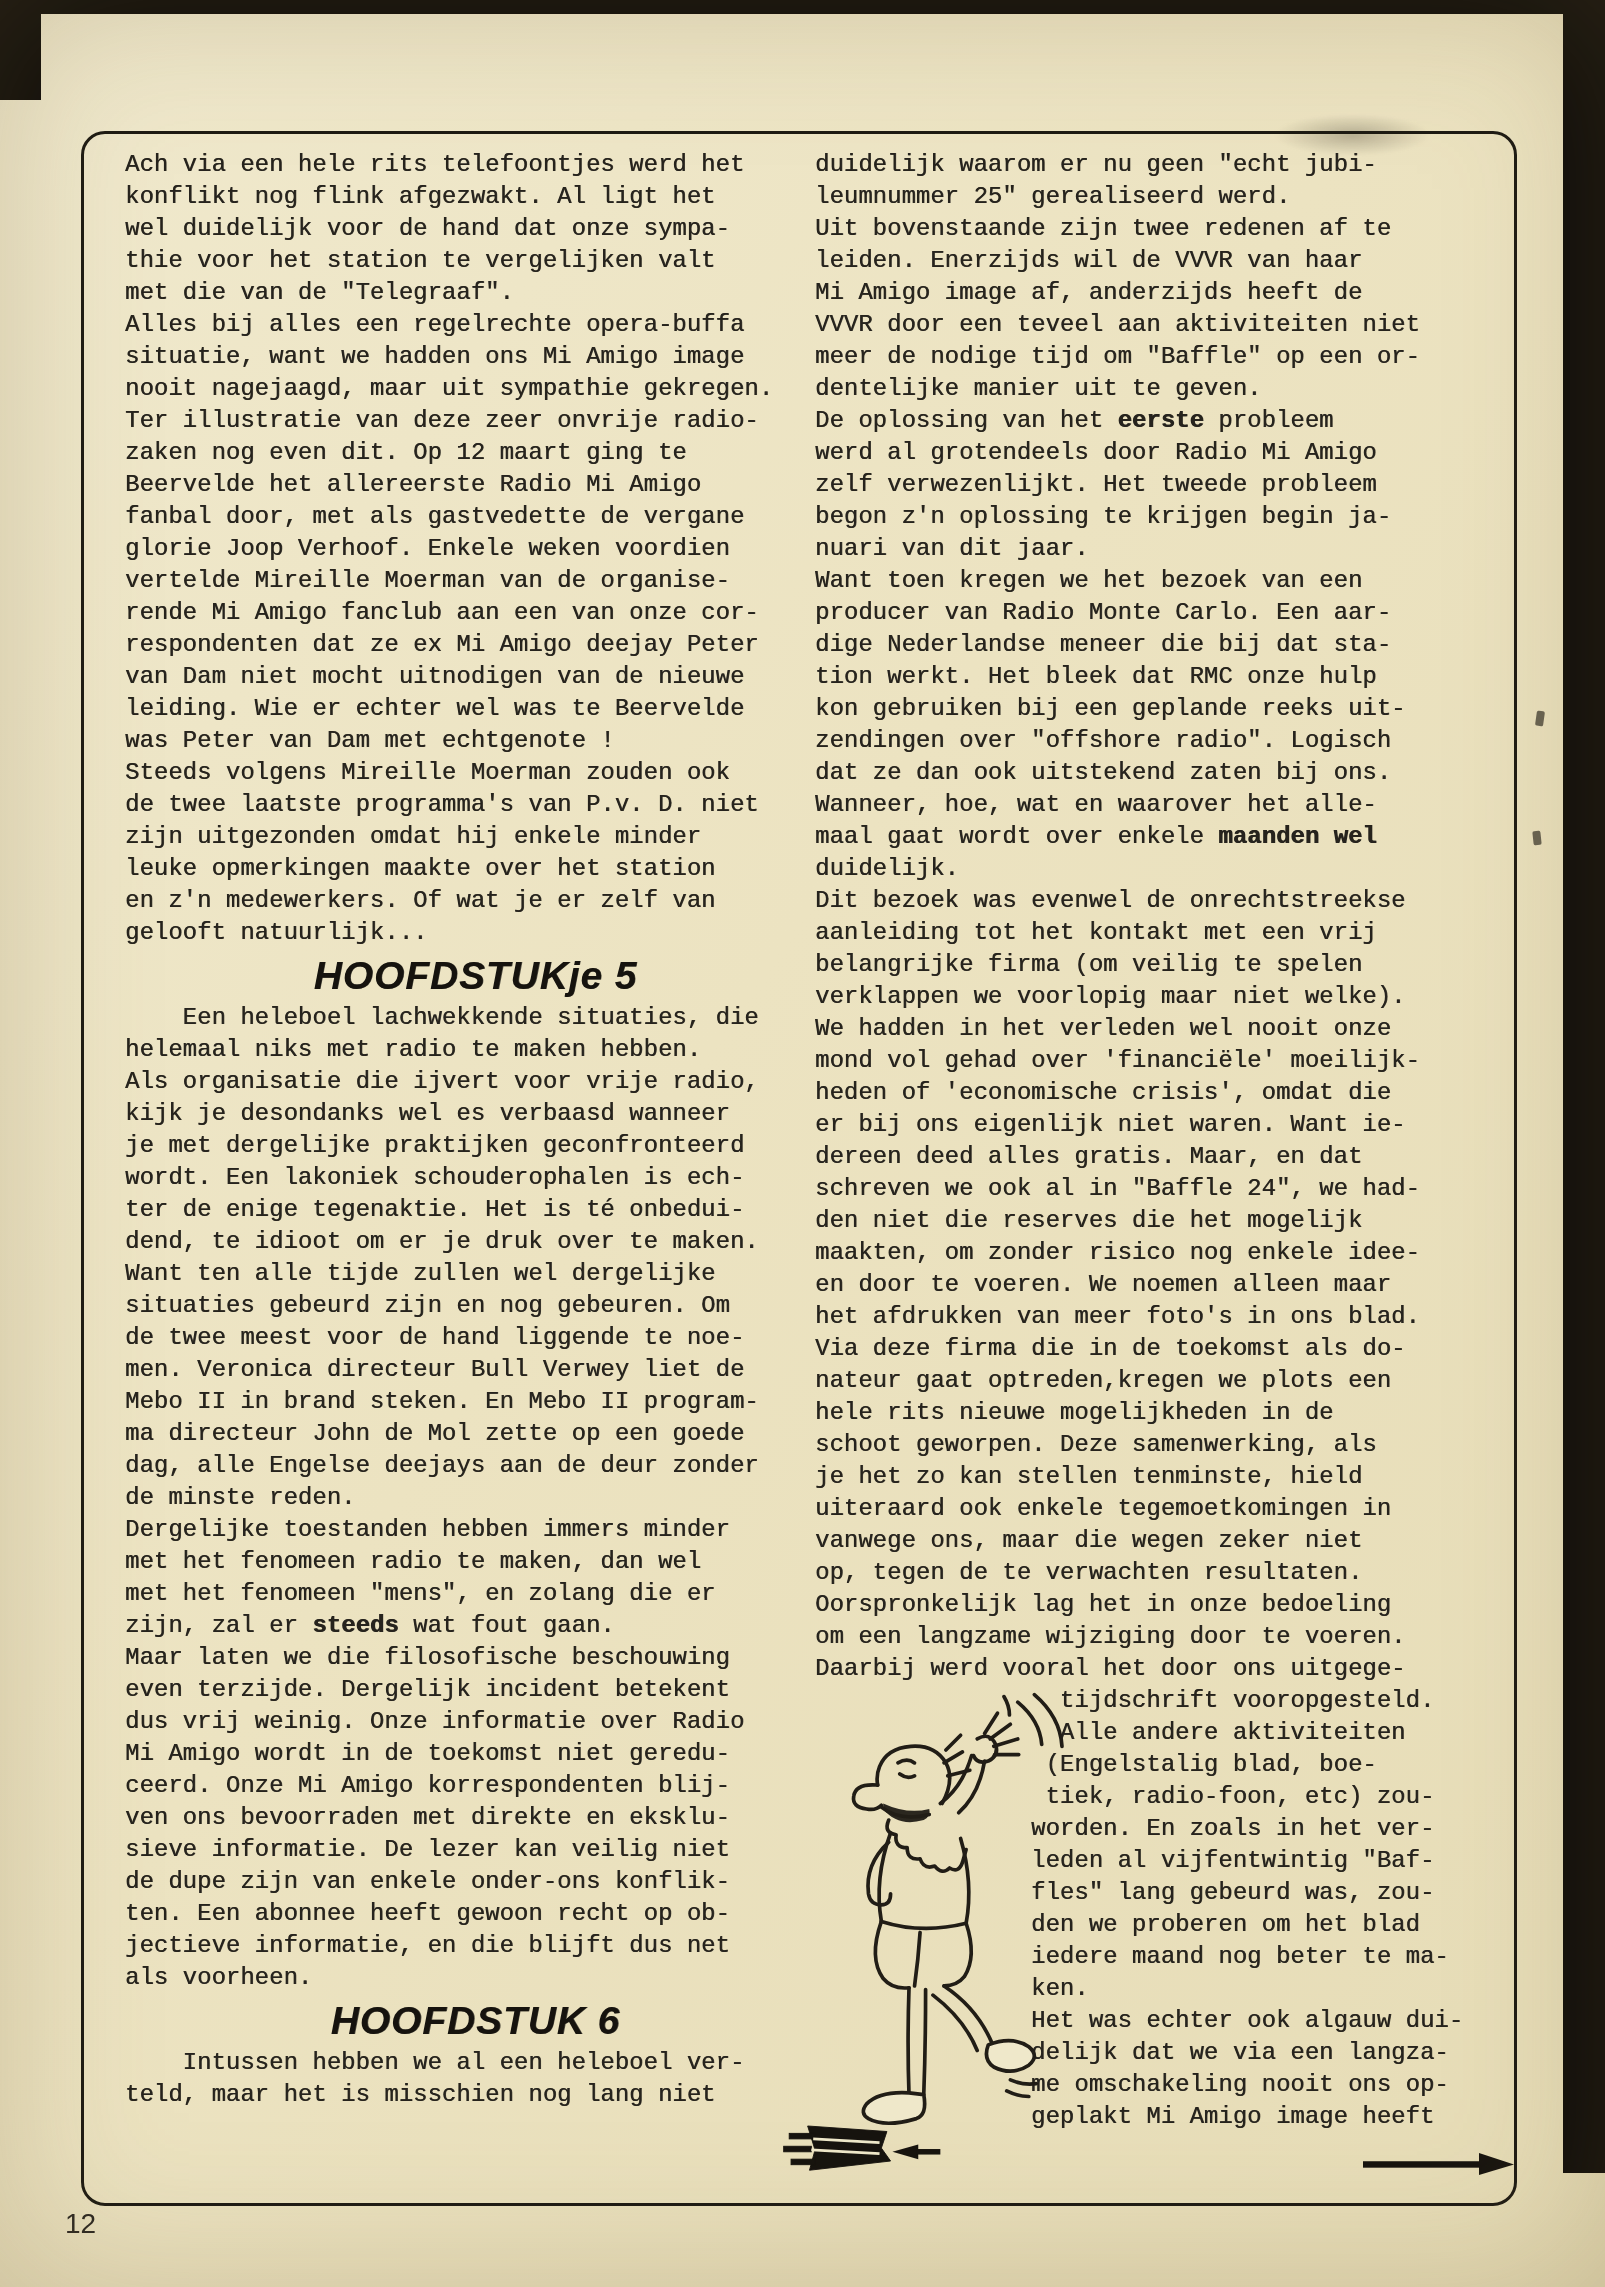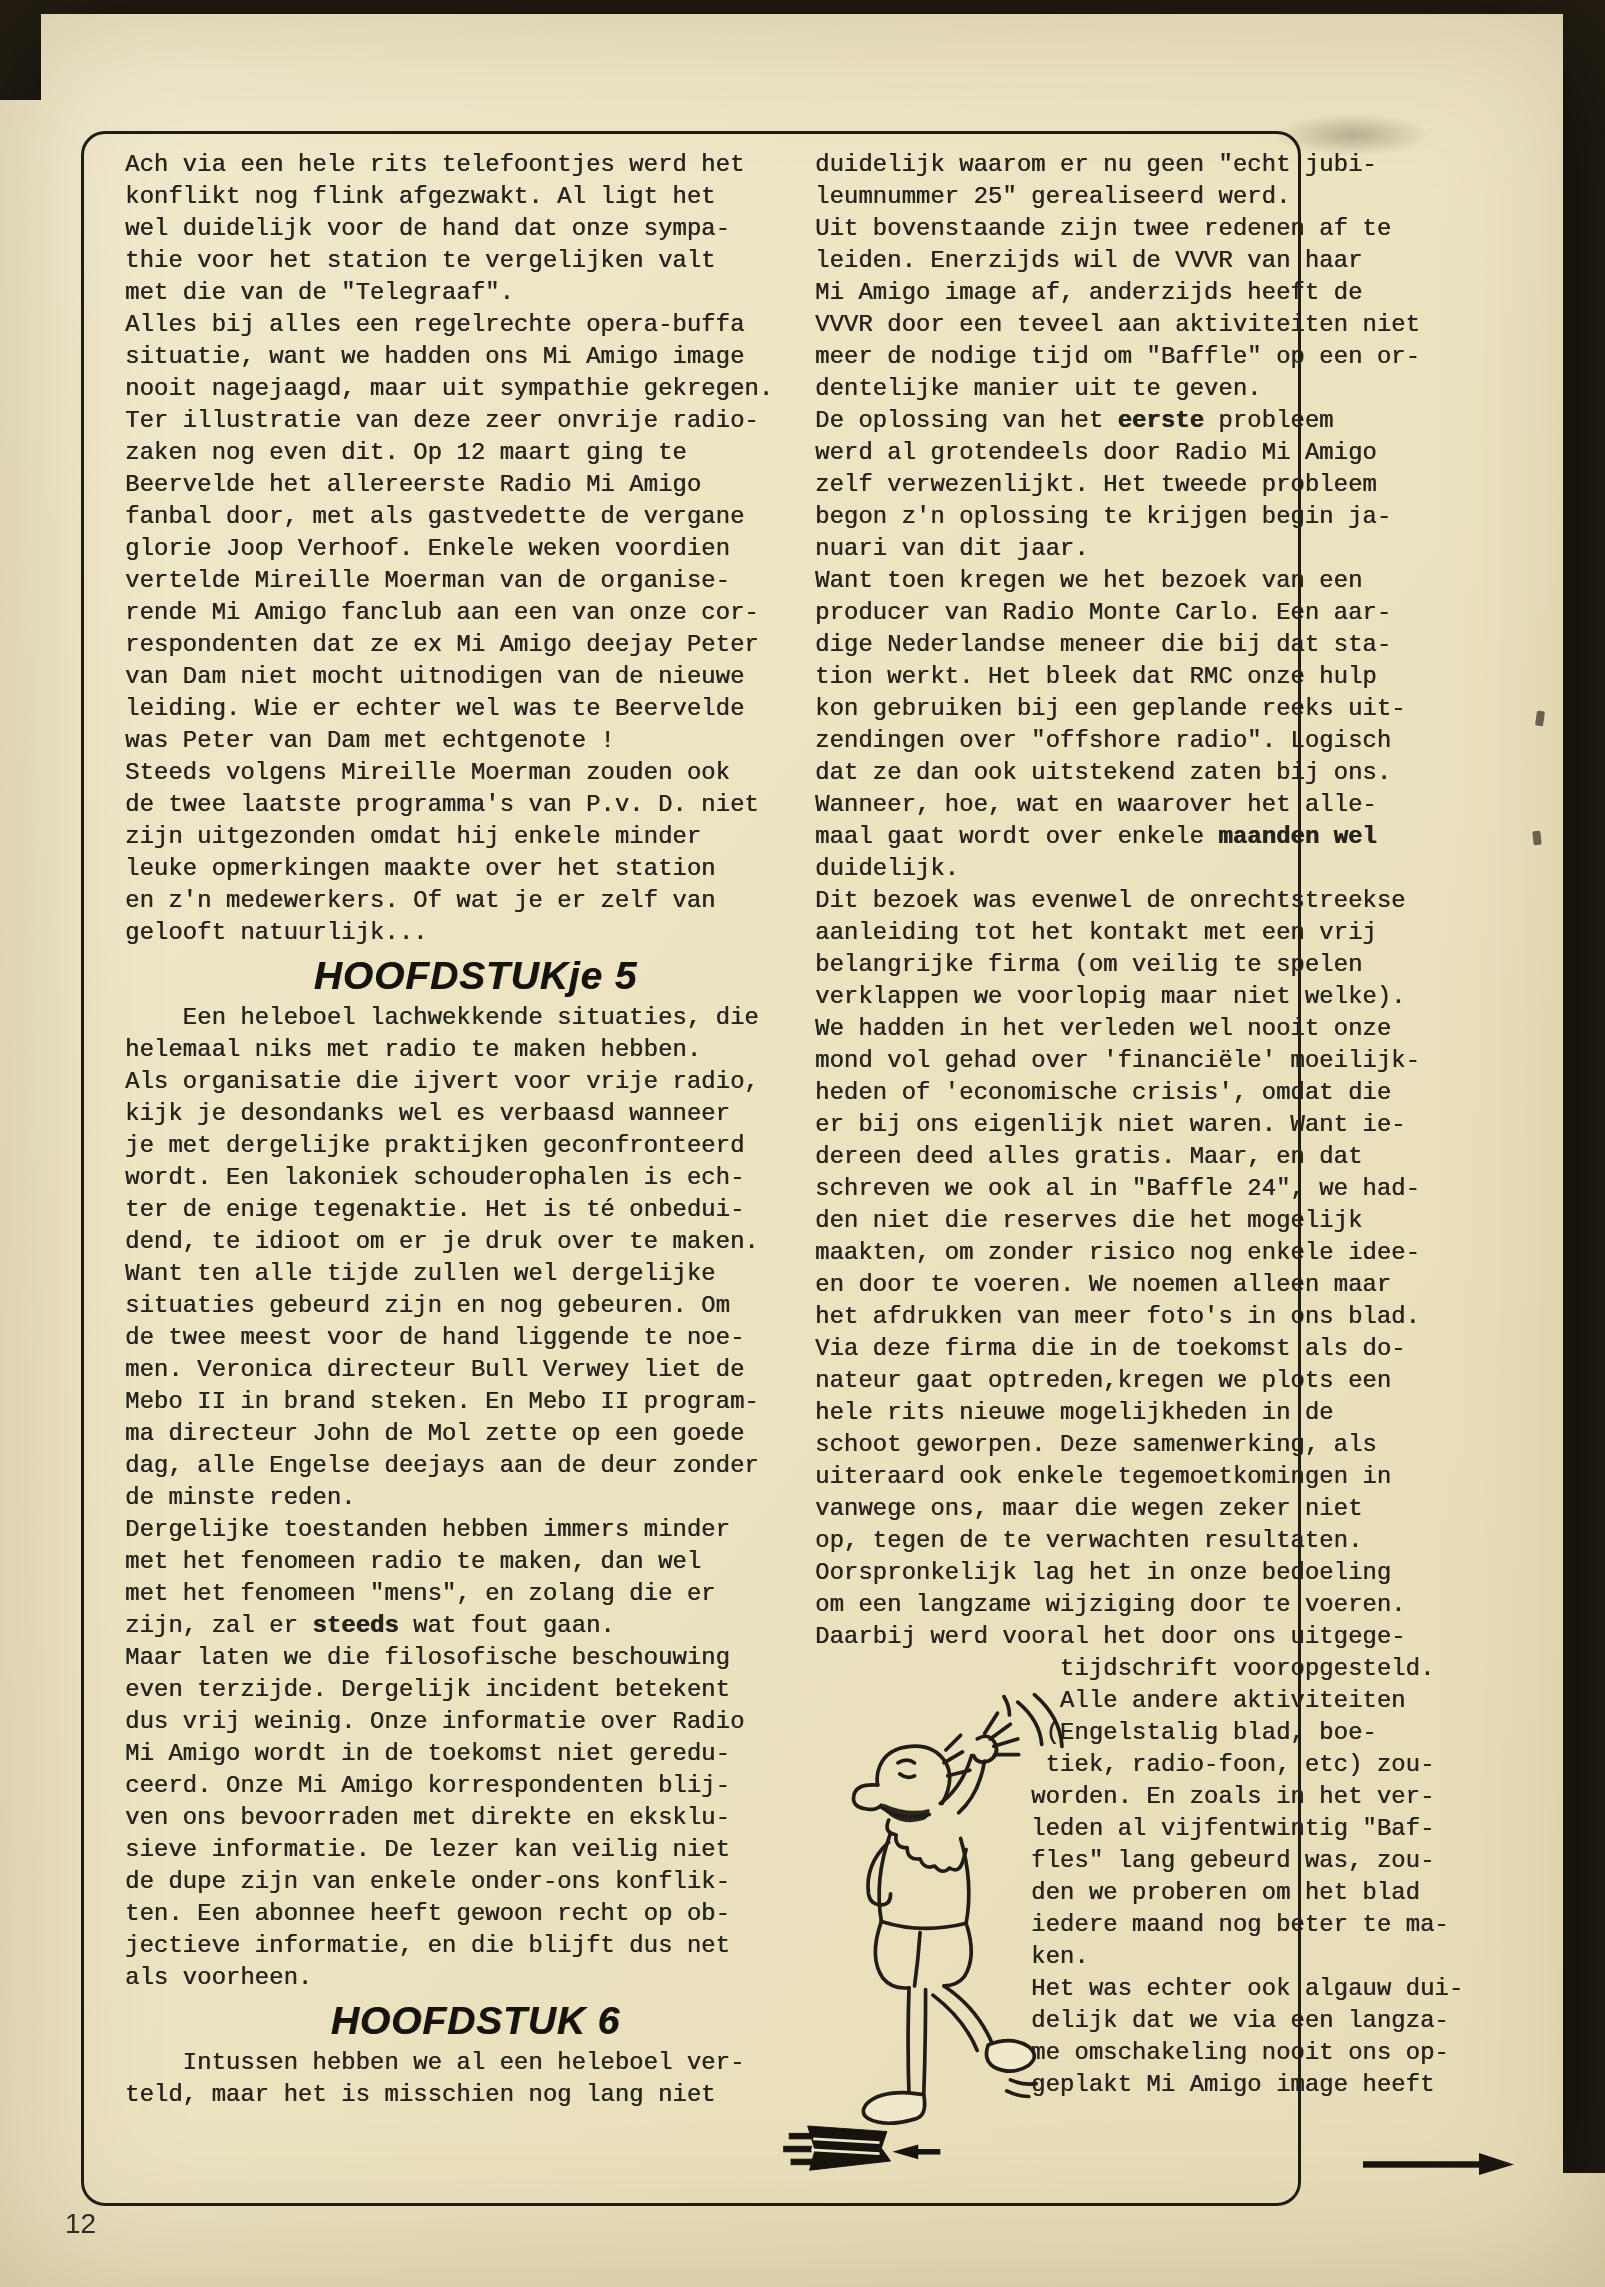--- a/index.html
+++ b/index.html
@@ -25,21 +25,21 @@
   #smudge-top {
     position:absolute; left:1274px; top:114px; width:157px; height:42px;
     background:radial-gradient(ellipse at center, rgba(96,90,72,.38), rgba(96,90,72,0) 70%);
     filter:blur(1.8px);
   }
   .speck { position:absolute; background:#3c382d; border-radius:1.8px; opacity:.75; }
   #speck1 { left:1536px; top:711px; width:8.3px; height:14.8px; transform:rotate(8deg); }
   #speck2 { left:1533px; top:831px; width:8.3px; height:14px; transform:rotate(-6deg); }
 
   #sheet {
-    position:absolute; left:81px; top:131px; width:1220px; height:2075px;
+    position:absolute; left:81px; top:131px; width:1436px; height:2075px;
     border:3.7px solid #1d1a13; border-radius:24px;
   }
   .col {
     position:absolute; top:14.8px;
     font-size:24px; line-height:32px;
     color:#26231d;
     text-shadow:0.5px 0.3px 0 rgba(38,35,29,.8);
   }
   #col-left { left:41px; width:701px; }
   #col-right { left:731px; width:694px; }
@@ -180,20 +180,21 @@
           <div class="tline">dereen deed alles gratis. Maar, en dat</div>
           <div class="tline">schreven we ook al in "Baffle 24", we had-</div>
           <div class="tline">den niet die reserves die het mogelijk</div>
           <div class="tline">maakten, om zonder risico nog enkele idee-</div>
           <div class="tline">en door te voeren. We noemen alleen maar</div>
           <div class="tline">het afdrukken van meer foto's in ons blad.</div>
           <div class="tline">Via deze firma die in de toekomst als do-</div>
           <div class="tline">nateur gaat optreden,kregen we plots een</div>
           <div class="tline">hele rits nieuwe mogelijkheden in de</div>
           <div class="tline">schoot geworpen. Deze samenwerking, als</div>
+          <div class="tline">je het zo kan stellen tenminste, hield</div>
           <div class="tline">uiteraard ook enkele tegemoetkomingen in</div>
           <div class="tline">vanwege ons, maar die wegen zeker niet</div>
           <div class="tline">op, tegen de te verwachten resultaten.</div>
           <div class="tline">Oorspronkelijk lag het in onze bedoeling</div>
           <div class="tline">om een langzame wijziging door te voeren.</div>
           <div class="tline">Daarbij werd vooral het door ons uitgege-</div>
           <div class="tline">                 tijdschrift vooropgesteld.</div>
           <div class="tline">                 Alle andere aktiviteiten</div>
           <div class="tline">                (Engelstalig blad, boe-</div>
           <div class="tline">                tiek, radio-foon, etc) zou-</div>

